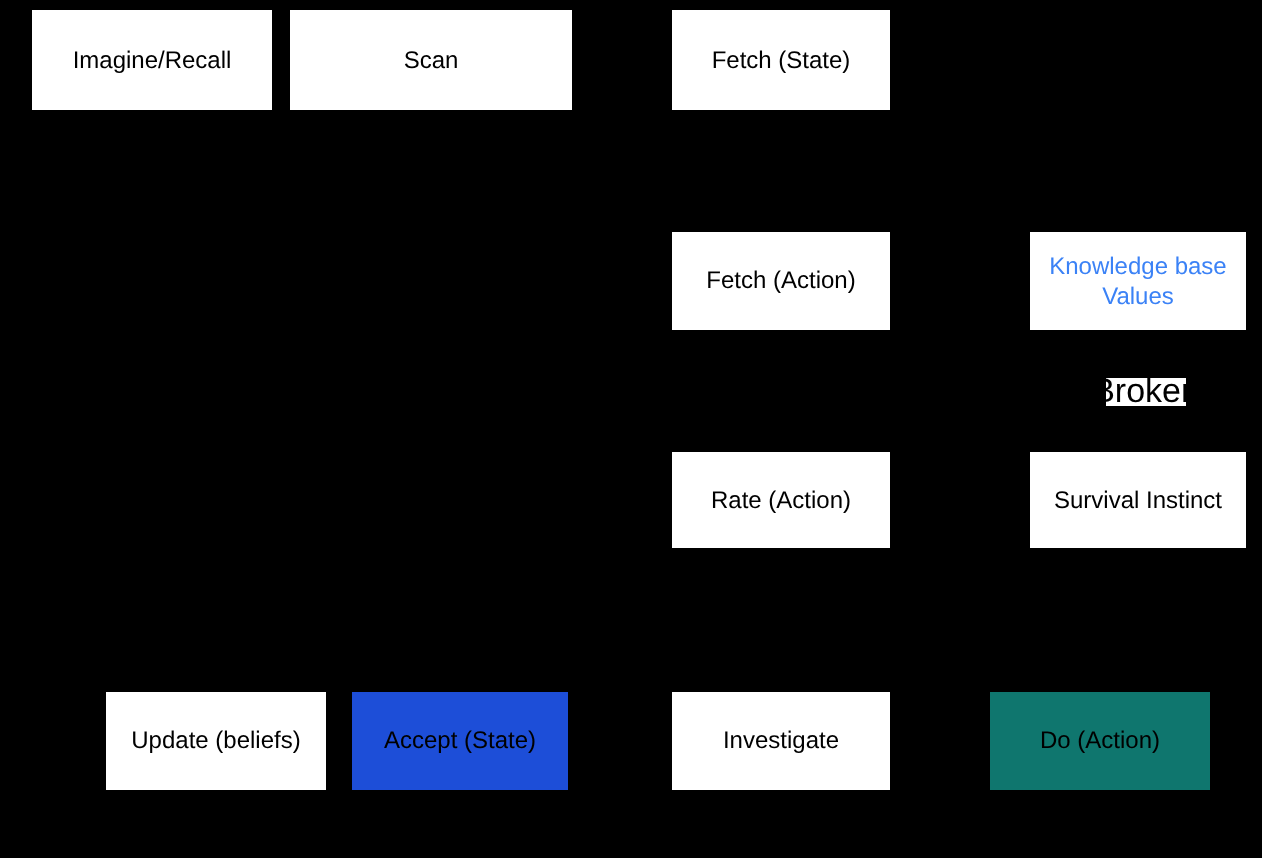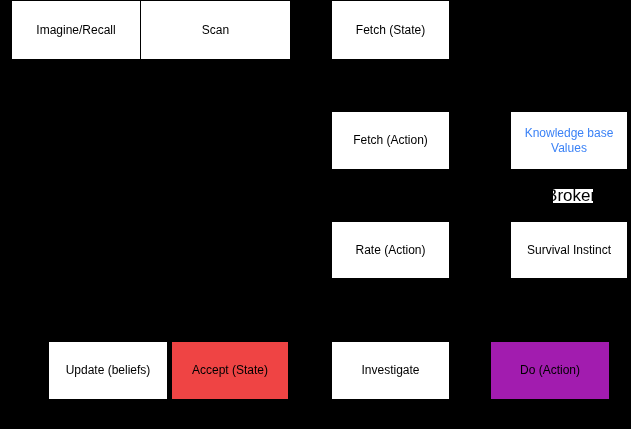--- a/index.html
+++ b/index.html
@@ -17,21 +17,21 @@
   }
   .node {
     position: absolute;
     box-sizing: border-box;
     display: flex;
     align-items: center;
     justify-content: center;
     text-align: center;
   }
   .node.box {
-    border: 1px solid #b91c1c;
+    border: 5px solid #b91c1c;
   }
   .node-label {
     white-space: pre-line;
     font-size: 12px;
     line-height: 1.25;
   }
   .node.edge-label .node-label {
     font-size: 17px;
     line-height: 14px;
   }
@@ -61,22 +61,22 @@
     </div>
     <div class="node box" style="left: 510px; top: 221px; width: 118px; height: 58px; background: rgb(255, 255, 255); color: rgb(0, 0, 0); border-color: rgb(0, 0, 0);">
       <span class="node-label">Survival Instinct</span>
     </div>
     <div class="node box" style="left: 331px; top: 221px; width: 119px; height: 58px; background: rgb(255, 255, 255); color: rgb(0, 0, 0); border-color: rgb(0, 0, 0);">
       <span class="node-label">Rate (Action)</span>
     </div>
     <div class="node box" style="left: 0px; top: 341px; width: 120px; height: 59px; background: rgb(255, 255, 255); color: rgb(0, 0, 0); border-color: rgb(0, 0, 0); margin-left: 48px;">
       <span class="node-label">Update (beliefs)</span>
     </div>
-    <div class="node box" style="left: 171px; top: 341px; width: 118px; height: 59px; background: #ef4444; color: rgb(0, 0, 0); border-color: rgb(0, 0, 0);">
+    <div class="node box" style="left: 171px; top: 341px; width: 118px; height: 59px; background: #1d4ed8; color: rgb(0, 0, 0); border-color: rgb(0, 0, 0);">
       <span class="node-label">Accept (State)</span>
     </div>
     <div class="node box" style="left: 331px; top: 341px; width: 119px; height: 59px; background: rgb(255, 255, 255); color: rgb(0, 0, 0); border-color: rgb(0, 0, 0);">
       <span class="node-label">Investigate</span>
     </div>
-    <div class="node box" style="left: 490px; top: 341px; width: 120px; height: 59px; background: #a21caf; color: rgb(0, 0, 0); border-color: rgb(0, 0, 0);">
+    <div class="node box" style="left: 490px; top: 341px; width: 120px; height: 59px; background: #0f766e; color: rgb(0, 0, 0); border-color: rgb(0, 0, 0);">
       <span class="node-label">Do (Action)</span>
     </div>
   </div>
 
 </body></html>

